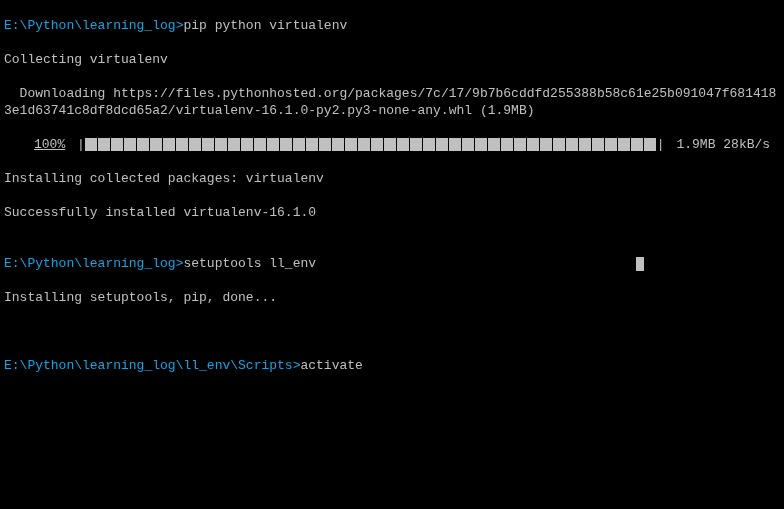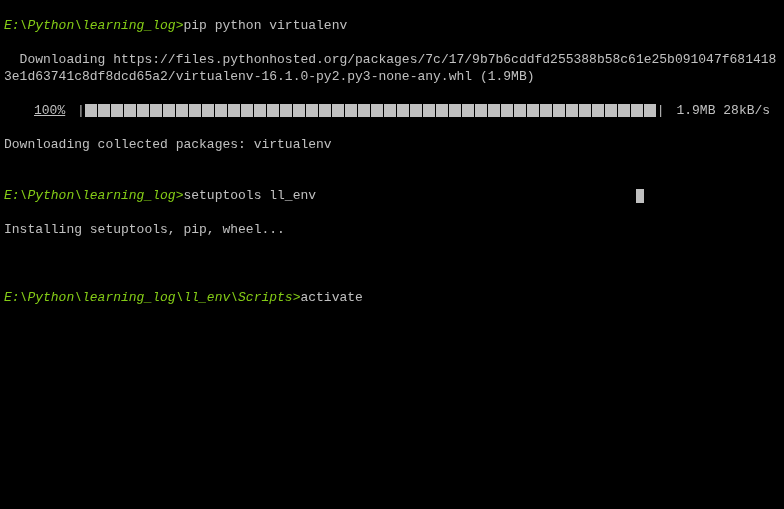--- a/index.html
+++ b/index.html
@@ -17,22 +17,21 @@
       height: 509px;
       overflow: hidden;
       padding: 0;
     }
     .terminal {
       padding: 0 4px;
       white-space: pre-wrap;
       word-break: break-all;
     }
     .prompt {
-      color: #84cc16;
-      font-style: italic;
+      color: #0ea5e9;
     }
     .progress-percent {
       padding-left: 30px;
       padding-right: 4px;
       text-decoration: underline;
     }
     .progress-block {
       display: inline-block;
       width: 12px;
       height: 13px;
@@ -55,26 +54,28 @@
     }
     .line {
       display: block;
     }
   </style>
 </head>
 <body>
 
 <div class="terminal">
 <span class="line"><span class="prompt">E:\Python\learning_log&gt;</span><span>pip python virtualenv</span></span>
+<span class="line">Collecting virtualenv</span>
 <span class="line">  Downloading https://files.pythonhosted.org/packages/7c/17/9b7b6cddfd255388b58c61e25b091047f6814183e1d63741c8df8dcd65a2/virtualenv-16.1.0-py2.py3-none-any.whl (1.9MB)</span>
 <span class="line"><span class="progress-percent">100%</span> <span class="progress-edge">|</span><span id="pb1"><span class="progress-block"></span><span class="progress-block"></span><span class="progress-block"></span><span class="progress-block"></span><span class="progress-block"></span><span class="progress-block"></span><span class="progress-block"></span><span class="progress-block"></span><span class="progress-block"></span><span class="progress-block"></span><span class="progress-block"></span><span class="progress-block"></span><span class="progress-block"></span><span class="progress-block"></span><span class="progress-block"></span><span class="progress-block"></span><span class="progress-block"></span><span class="progress-block"></span><span class="progress-block"></span><span class="progress-block"></span><span class="progress-block"></span><span class="progress-block"></span><span class="progress-block"></span><span class="progress-block"></span><span class="progress-block"></span><span class="progress-block"></span><span class="progress-block"></span><span class="progress-block"></span><span class="progress-block"></span><span class="progress-block"></span><span class="progress-block"></span><span class="progress-block"></span><span class="progress-block"></span><span class="progress-block"></span><span class="progress-block"></span><span class="progress-block"></span><span class="progress-block"></span><span class="progress-block"></span><span class="progress-block"></span><span class="progress-block"></span><span class="progress-block"></span><span class="progress-block"></span><span class="progress-block"></span><span class="progress-block"></span></span><span class="progress-edge">|</span> <span class="progress-stats">1.9MB 28kB/s</span></span>
-<span class="line">Downloading collected packages: virtualenv</span>
+<span class="line">Installing collected packages: virtualenv</span>
+<span class="line">Successfully installed virtualenv-16.1.0</span>
 <span class="line"></span>
 <span class="line"><span class="prompt">E:\Python\learning_log&gt;</span><span>setuptools ll_env</span>                                         <span class="cursor"></span></span>
-<span class="line">Installing setuptools, pip, wheel...</span>
+<span class="line">Installing setuptools, pip, done...</span>
 <span class="line"></span>
 <span class="line"></span>
 <span class="line"><span class="prompt">E:\Python\learning_log\ll_env\Scripts&gt;</span><span>activate</span></span>
 <span class="line"></span>
 
 
 
 
 
 

